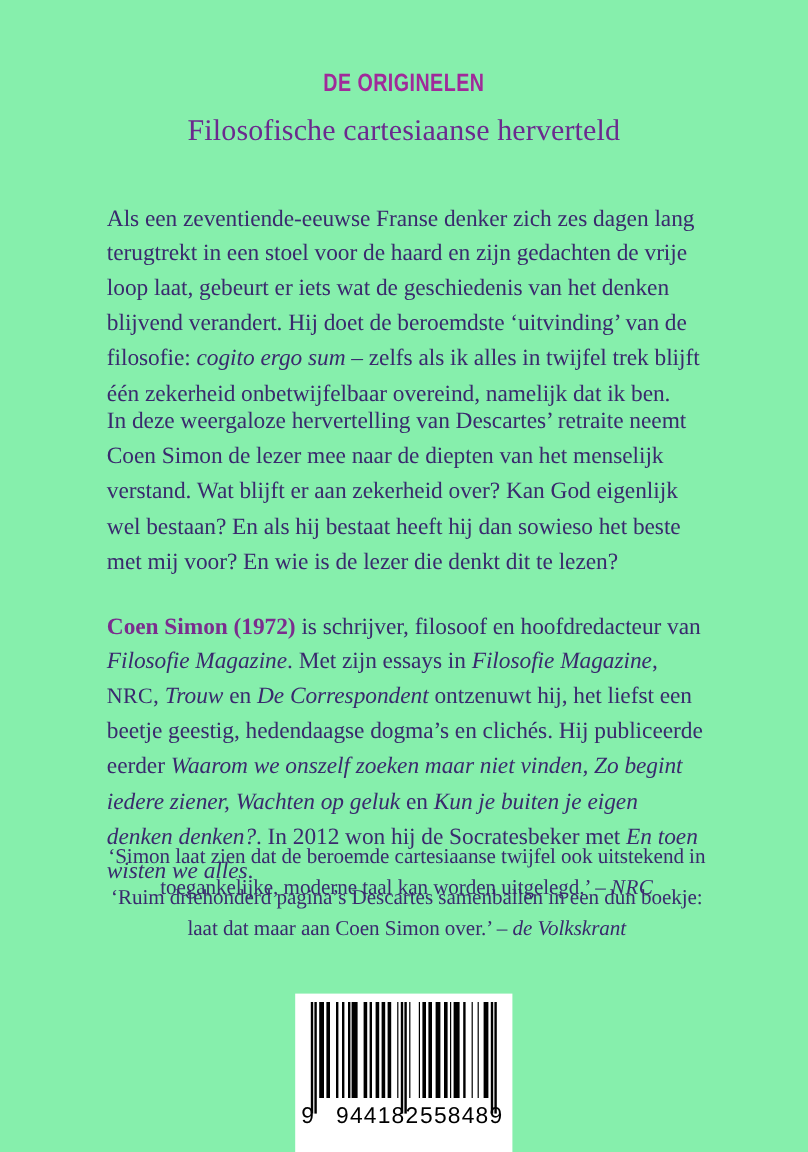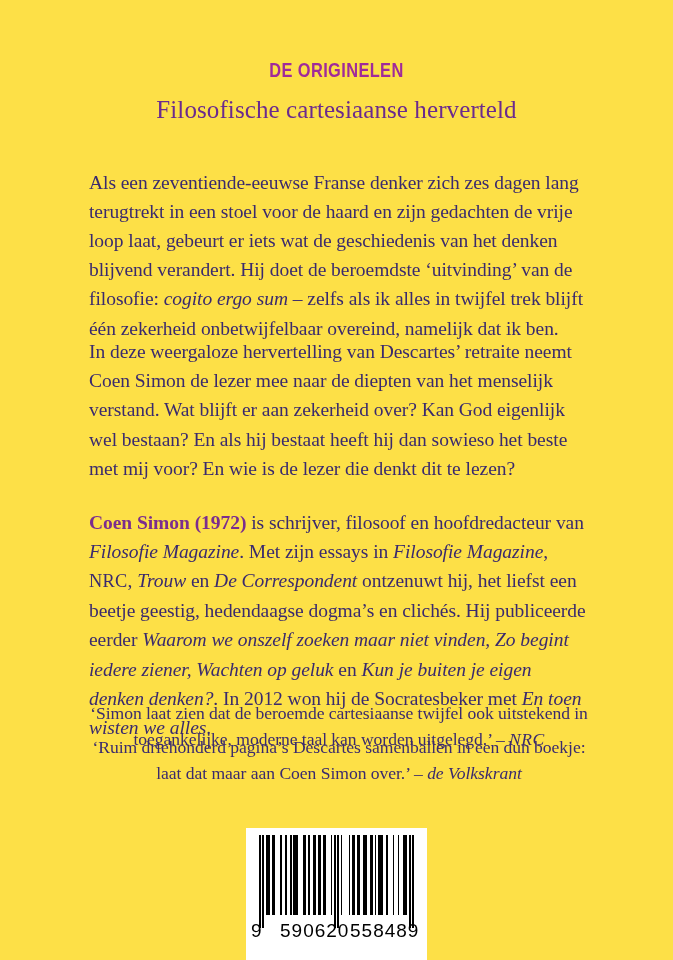--- a/index.html
+++ b/index.html
@@ -11,21 +11,21 @@
     height: 960px;
     background: #74cdf0;
     font-family: "Liberation Serif", serif;
     overflow: hidden;
     position: relative;
   }
 
   .cover {
     position: absolute;
     inset: 0;
-    background: #fde047;
+    background: #86efac;
   }
 
   
   .series-title {
     position: absolute;
     top: 58px;
     left: 0;
     right: 0;
     text-align: center;
     font-family: "Liberation Sans", sans-serif;
@@ -200,18 +200,18 @@
         <div class="bar short" style="left: 76.8421%; width: 3.15789%;"></div>
         <div class="bar short" style="left: 82.1053%; width: 1.05263%;"></div>
         <div class="bar short" style="left: 86.3158%; width: 1.05263%;"></div>
         <div class="bar short" style="left: 89.4737%; width: 1.05263%;"></div>
         <div class="bar short" style="left: 92.6316%; width: 3.15789%;"></div>
         <div class="bar guard" style="left: 96.8421%; width: 1.05263%;"></div>
         <div class="bar guard" style="left: 98.9474%; width: 1.05263%;"></div>
       </div>
     <div class="barcode-digits">
       <span class="d-lead">9</span>
-      <span class="d-left">590620</span>
+      <span class="d-left">944182</span>
       <span class="d-right">558489</span>
     </div>
   </div>
 
 </div>
 
 </body></html>

